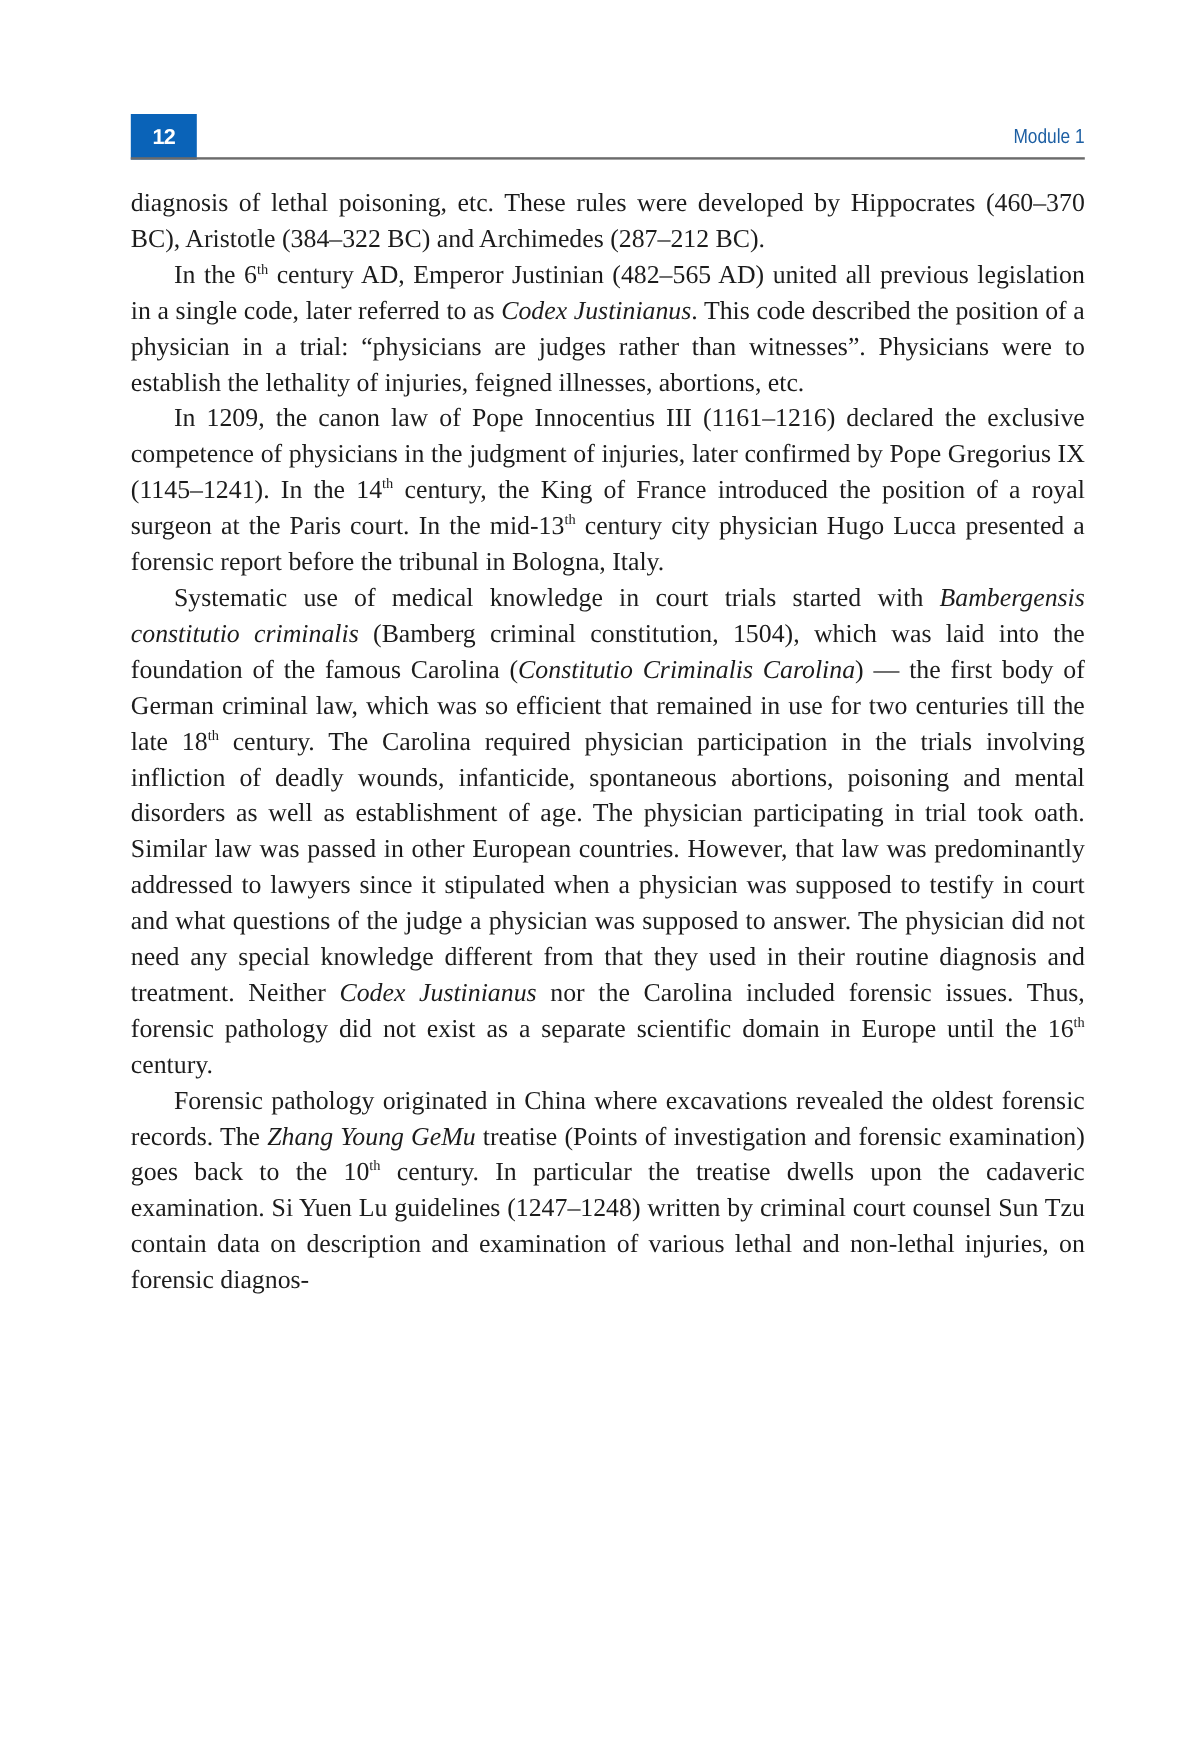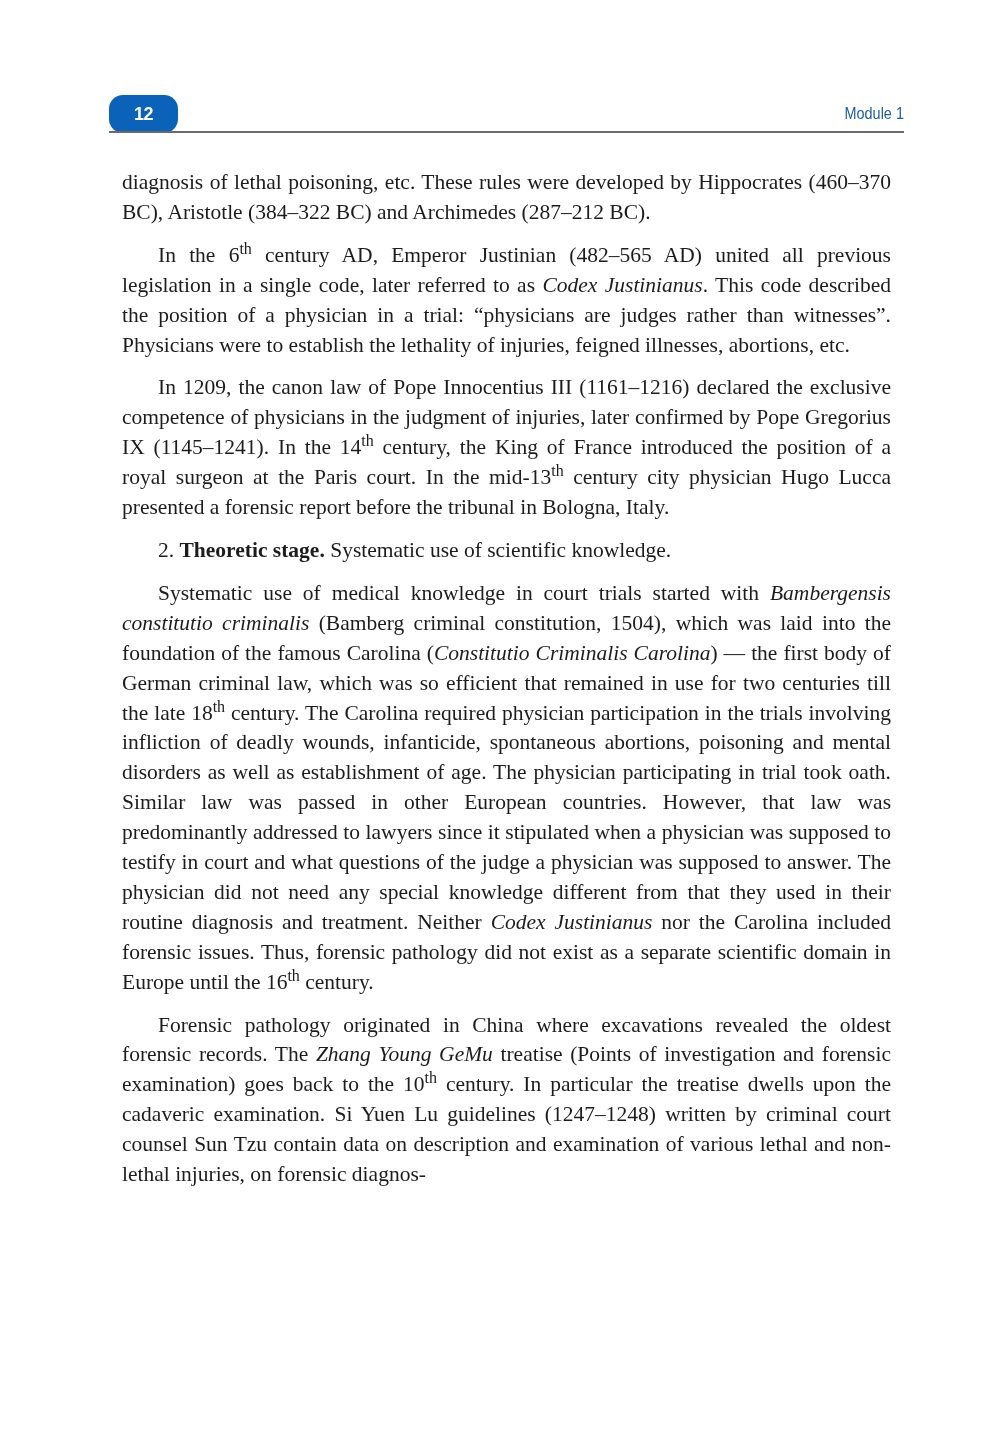--- a/index.html
+++ b/index.html
@@ -1,49 +1,48 @@
 <!DOCTYPE html>
 <html><head>
 <meta charset="utf-8">
 <style>
   html, body { margin: 0; padding: 0; background: #ffffff; }
   body { width: 1000px; height: 1452px; position: relative; overflow: hidden; }
   .header { position: absolute; left: 109px; top: 95px; width: 795px; height: 40px; }
   .page-num {
-    position: absolute; left: 0; top: 0; width: 69px; height: 38px;
+    position: absolute; left: 0; top: 0; width: 55px; height: 38px;
     background: #0a63b8; color: #ffffff;
     font-family: "Liberation Sans", sans-serif; font-weight: bold; font-size: 18px;
-    display: flex; align-items: center; justify-content: center; letter-spacing: -0.5px; border-radius: 14px;
+    display: flex; align-items: center; justify-content: center; letter-spacing: -0.5px;
   }
   .module {
     position: absolute; right: 0; top: 9px;
     font-family: "Liberation Sans", sans-serif; font-size: 17px; color: #1d5fa3;
     transform: scaleX(0.85); transform-origin: right center;
   }
   .rule { position: absolute; left: 0; top: 36px; width: 795px; height: 2px; background: #6b6b6b; }
   .body-text {
     position: absolute; left: 109px; top: 155px; width: 795px;
     font-family: "Liberation Serif", serif; font-size: 21.5px; line-height: 29.9px;
     color: #1c1c1c; text-align: justify; hyphens: manual;
   }
-  .body-text p { margin: 13px; text-indent: 36px; }
+  .body-text p { margin: 0; text-indent: 36px; }
   .body-text p.noindent { text-indent: 0; }
   .body-text em { }
-  .body-text sup { font-size: 16px; line-height: 0; vertical-align: 8px; }
+  .body-text sup { font-size: 12px; line-height: 0; vertical-align: 8px; }
   .body-text b { font-weight: bold; }
 </style>
 </head>
 <body>
 
 <div class="header">
   <div class="page-num">12</div>
   <div class="module">Module 1</div>
   <div class="rule"></div>
 </div>
 
 <div class="body-text">
   <p class="noindent"><span>diagnosis of lethal poisoning, etc. These rules were developed by Hippocrates (460–370 BC), Aristotle (384–322 BC) and Archimedes (287–212 BC).</span></p>
   <p><span>In the 6</span><sup>th</sup><span> century AD, Emperor Justinian (482–565 AD) united all previous legislation in a single code, later referred to as </span><em>Codex Justinianus</em><span>. This code described the position of a physician in a trial: “physicians are judges rather than witnesses”. Physicians were to establish the lethality of injuries, feigned illnesses, abortions, etc.</span></p>
   <p><span>In 1209, the canon law of Pope Innocentius III (1161–1216) declared the exclusive competence of physicians in the judgment of injuries, later confirmed by Pope Gregorius IX (1145–1241). In the 14</span><sup>th</sup><span> century, the King of France introduced the position of a royal surgeon at the Paris court. In the mid-13</span><sup>th</sup><span> century city physician Hugo Lucca presented a forensic report before the tribunal in Bologna, Italy.</span></p>
-  <p><span>2. </span><b>Theoretic stage.</b><span> Systematic use of scientific knowledge.</span></p>
   <p><span>Systematic use of medical knowledge in court trials started with </span><em>Bambergensis constitutio criminalis</em><span> (Bamberg criminal constitution, 1504), which was laid into the foundation of the famous Carolina (</span><em>Constitutio Criminalis Carolina</em><span>) — the first body of German criminal law, which was so efficient that remained in use for two centuries till the late 18</span><sup>th</sup><span> century. The Carolina required physician participation in the trials involving infliction of deadly wounds, infanticide, spontaneous abortions, poisoning and mental disorders as well as establishment of age. The physician participating in trial took oath. Similar law was passed in other European countries. However, that law was predominantly addressed to lawyers since it stipulated when a physician was supposed to testify in court and what questions of the judge a physician was supposed to answer. The physician did not need any special knowledge different from that they used in their routine diagnosis and treatment. Neither </span><em>Codex Justinianus</em><span> nor the Carolina included forensic issues. Thus, forensic pathology did not exist as a separate scientific domain in Europe until the 16</span><sup>th</sup><span> century.</span></p>
   <p><span>Forensic pathology originated in China where excavations revealed the oldest forensic records. The </span><em>Zhang Young GeMu</em><span> treatise (Points of investigation and forensic examination) goes back to the 10</span><sup>th</sup><span> century. In particular the treatise dwells upon the cadaveric examination. Si Yuen Lu guidelines (1247–1248) written by criminal court counsel Sun Tzu contain data on description and examination of various lethal and non-lethal injuries, on forensic diagnos-</span></p>
 </div>
 
 </body></html>

